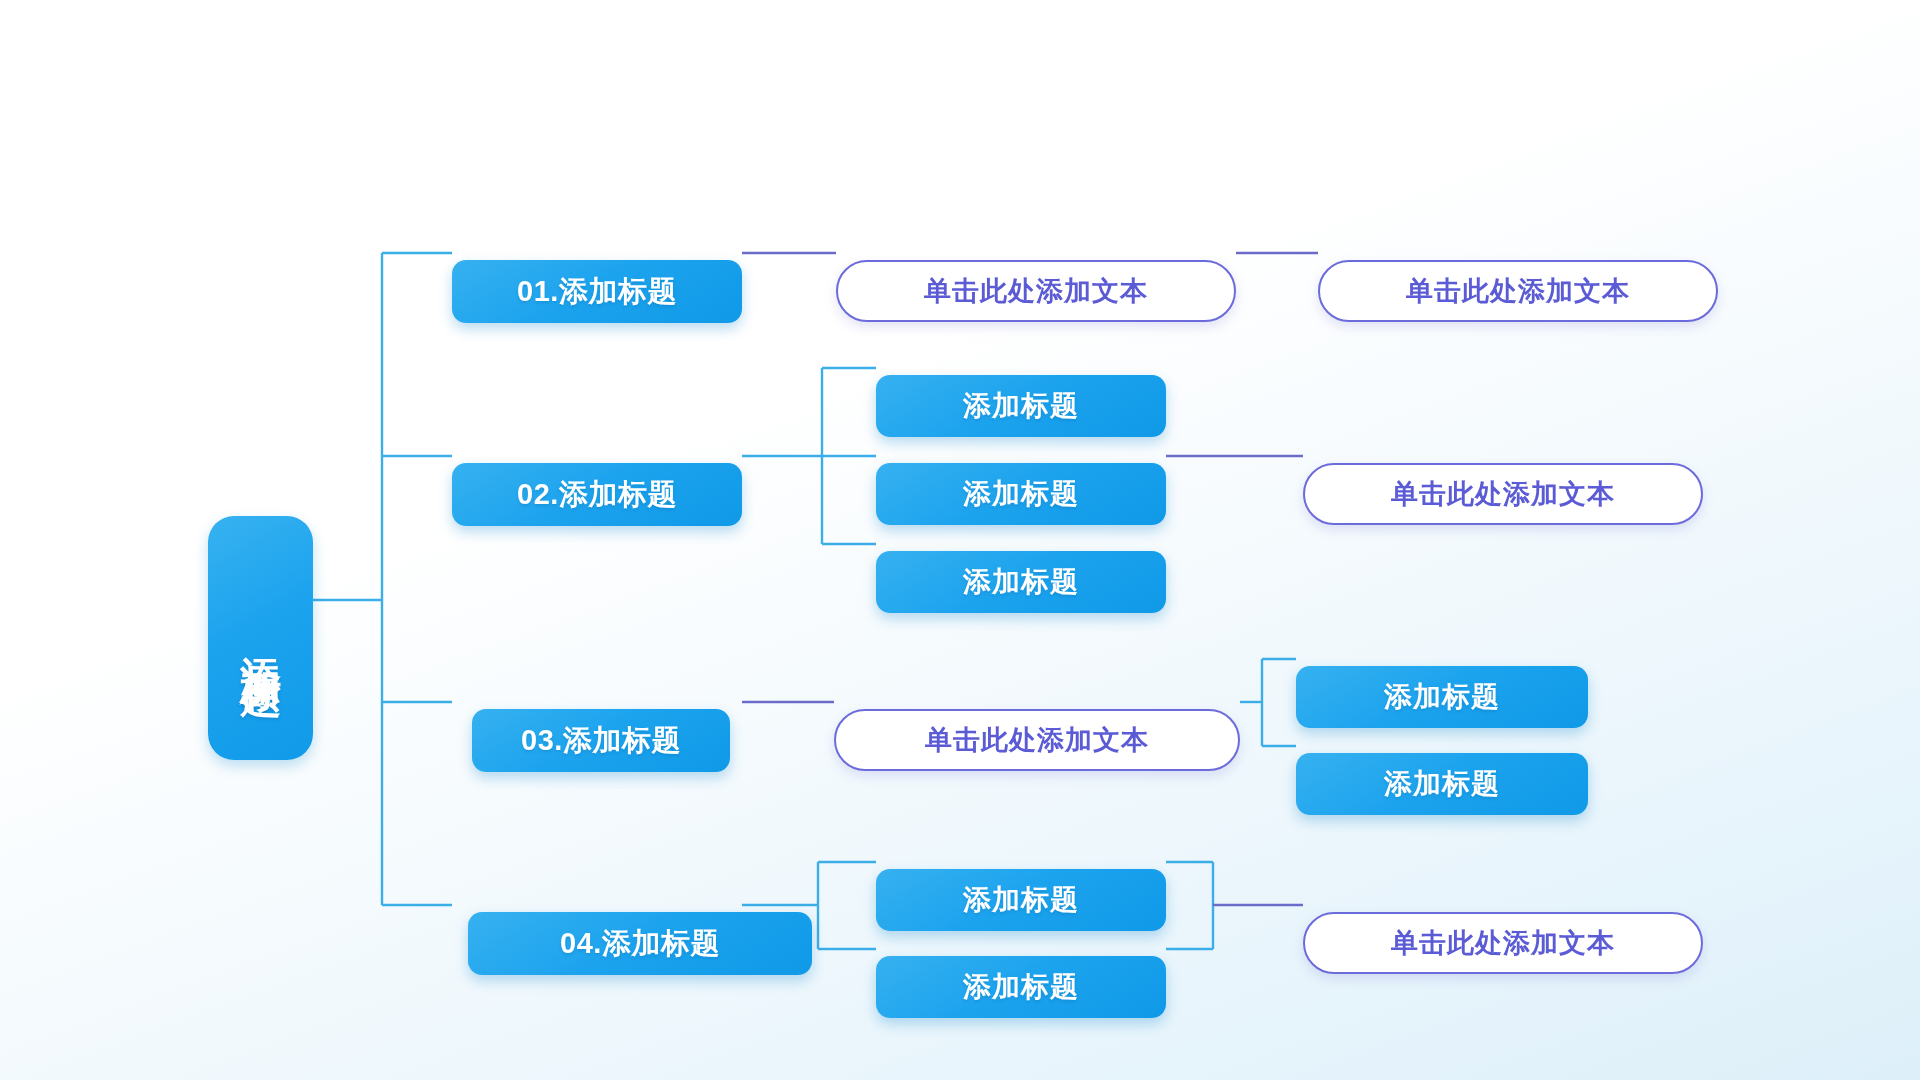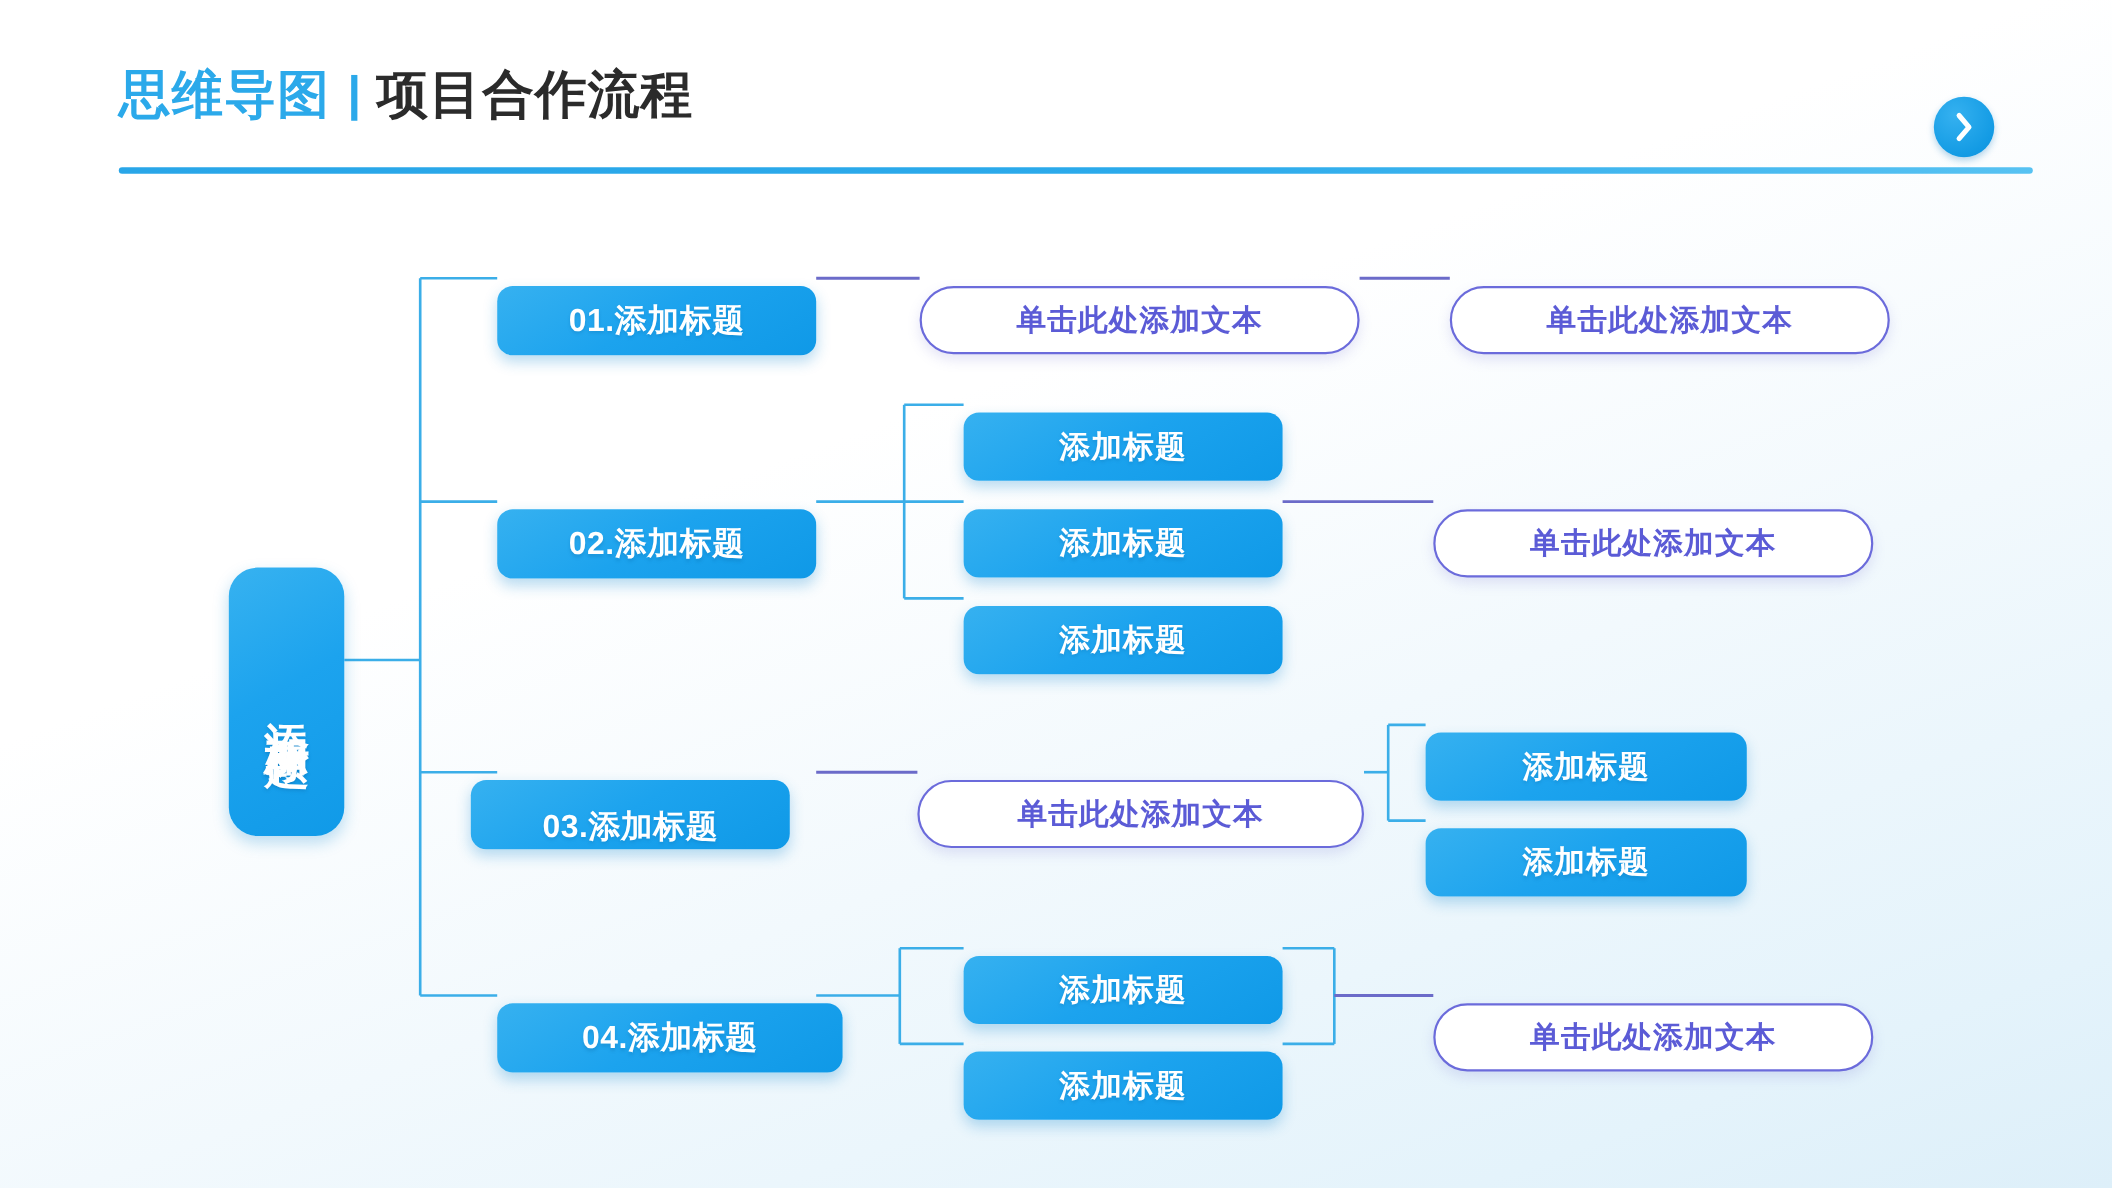--- a/index.html
+++ b/index.html
@@ -88,33 +88,20 @@
     box-shadow:0 5px 12px rgba(120,120,210,.20);
     display:flex;align-items:center;justify-content:center;
     color:#5B5BD6;font-size:27px;font-weight:bold;letter-spacing:1px;
   }
 </style>
 </head>
 <body>
 
 <div id="slide">
 
-  <div id="header">
-    <div id="title-wrap">
-      <span class="title-blue">思维导图</span>
-      <span class="title-sep">|</span>
-      <span class="title-dark">项目合作流程</span>
-    </div>
-    <div id="title-rule"></div>
-    <div id="next-btn">
-      <svg width="55" height="55" viewBox="0 0 55 55">
-        <path d="M23 17 L32 27.5 L23 38" fill="none" stroke="#ffffff" stroke-width="4.6" stroke-linecap="round" stroke-linejoin="round"></path>
-      </svg>
-    </div>
-  </div>
 
   <svg id="wires" viewBox="0 0 1920 1080">
     <g fill="none" stroke="#3BAEE8" stroke-width="2.4">
 
       <path d="M313 600 L382 600"></path>
 
       <path d="M382 253 L382 905"></path>
 
       <path d="M382 253 L452 253"></path>
       <path d="M382 456 L452 456"></path>
@@ -178,34 +165,34 @@
   <div class="node blue-sub" style="left:876px;top:425px;width:290px;">
     <span>添加标题</span>
   </div>
   <div class="node blue-sub" style="left:876px;top:513px;width:290px;">
     <span>添加标题</span>
   </div>
   <div class="node pill" style="left:1303px;top:425px;width:400px;">
     <span>单击此处添加文本</span>
   </div>
 
-  <div class="node blue-main" style="left:428px;top:671px;width:290px;align-items:flex-end;">
+  <div class="node blue-main" style="left:472px;top:671px;width:258px;">
     <span>03.添加标题</span>
   </div>
   <div class="node pill" style="left:834px;top:671px;width:406px;">
     <span>单击此处添加文本</span>
   </div>
   <div class="node blue-sub" style="left:1296px;top:628px;width:292px;">
     <span>添加标题</span>
   </div>
   <div class="node blue-sub" style="left:1296px;top:715px;width:292px;">
     <span>添加标题</span>
   </div>
 
-  <div class="node blue-main" style="left:452px;top:874px;width:314px;">
+  <div class="node blue-main" style="left:468px;top:874px;width:344px;">
     <span>04.添加标题</span>
   </div>
   <div class="node blue-sub" style="left:876px;top:831px;width:290px;">
     <span>添加标题</span>
   </div>
   <div class="node blue-sub" style="left:876px;top:918px;width:290px;">
     <span>添加标题</span>
   </div>
   <div class="node pill" style="left:1303px;top:874px;width:400px;">
     <span>单击此处添加文本</span>

